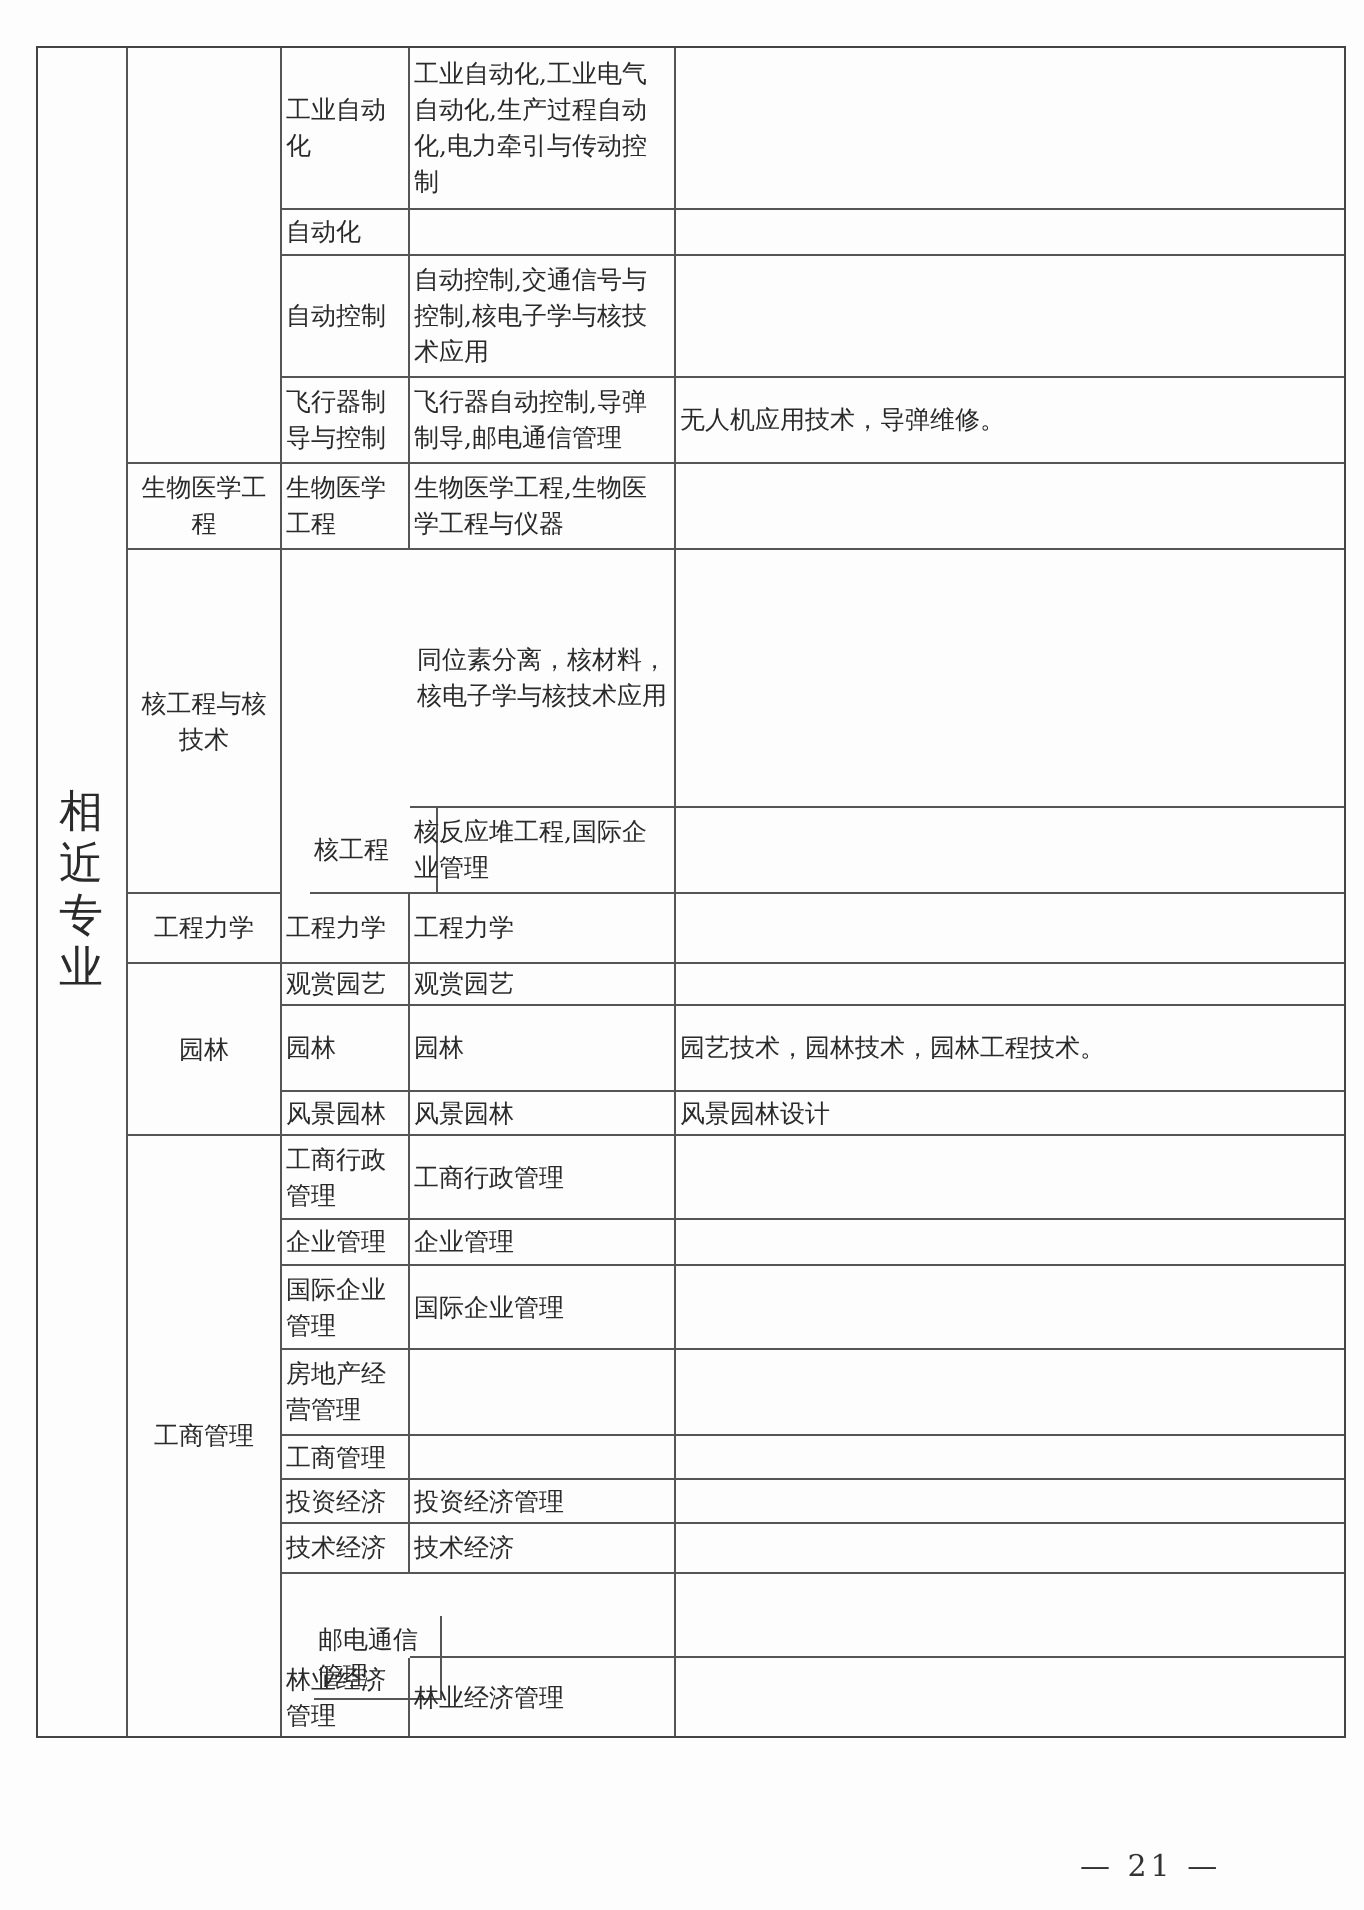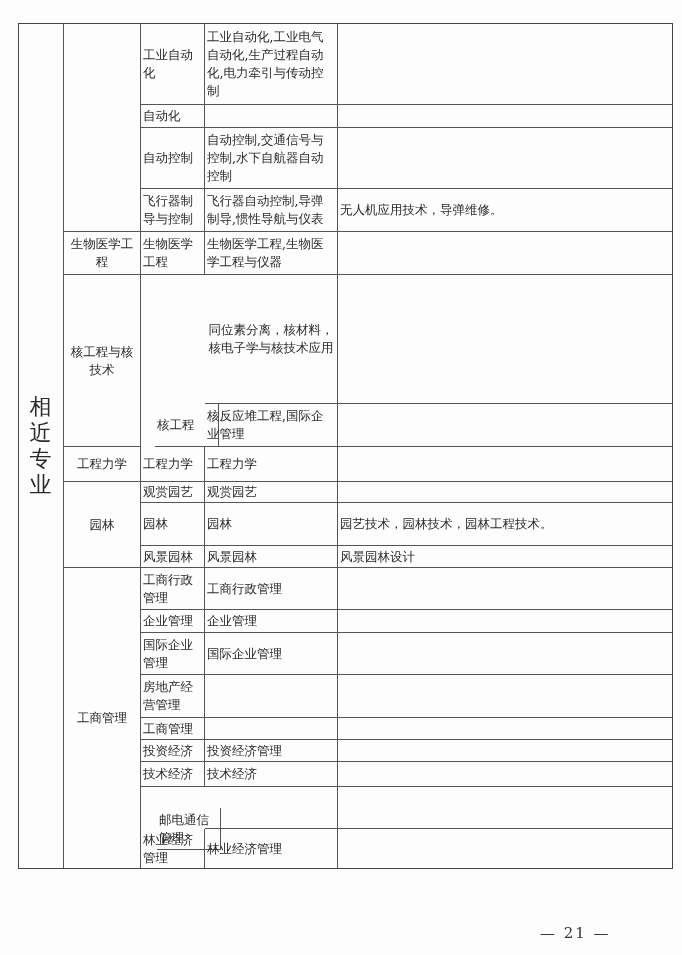--- a/index.html
+++ b/index.html
@@ -78,31 +78,31 @@
       <span></span>
     </div>
   <div class="cell noright" data-name="vocational-cell" style="left:319px;top:81px;width:334px;height:23px;">
       <span></span>
     </div>
 
   <div class="cell" data-name="major-cell" style="left:122px;top:104px;width:64px;height:61px;">
       <span>自动控制</span>
     </div>
   <div class="cell" data-name="related-cell" style="left:186px;top:104px;width:133px;height:61px;">
-      <span>自动控制,交通信号与控制,水下自航器自动控制</span>
+      <span>自动控制,交通信号与控制,核电子学与核技术应用</span>
     </div>
   <div class="cell noright" data-name="vocational-cell" style="left:319px;top:104px;width:334px;height:61px;">
       <span></span>
     </div>
 
   <div class="cell" data-name="major-cell" style="left:122px;top:165px;width:64px;height:86px;height:43px;">
       <span>飞行器制导与控制</span>
     </div>
   <div class="cell" data-name="related-cell" style="left:186px;top:165px;width:133px;height:43px;">
-      <span>飞行器自动控制,导弹制导,惯性导航与仪表</span>
+      <span>飞行器自动控制,导弹制导,邮电通信管理</span>
     </div>
   <div class="cell noright" data-name="vocational-cell" style="left:319px;top:165px;width:334px;height:43px;">
       <span>无人机应用技术，导弹维修。</span>
     </div>
 
   <style>[data-name="group-cell-automation"]{height:208px !important;}
          [data-name="group-cell-biomedical"]{top:208px !important;height:43px !important;}
          [data-name="group-cell-nuclear"]{top:251px !important;height:172px !important;}</style>
 
   <div class="cell" data-name="major-cell" style="left:122px;top:208px;width:64px;height:43px;">

